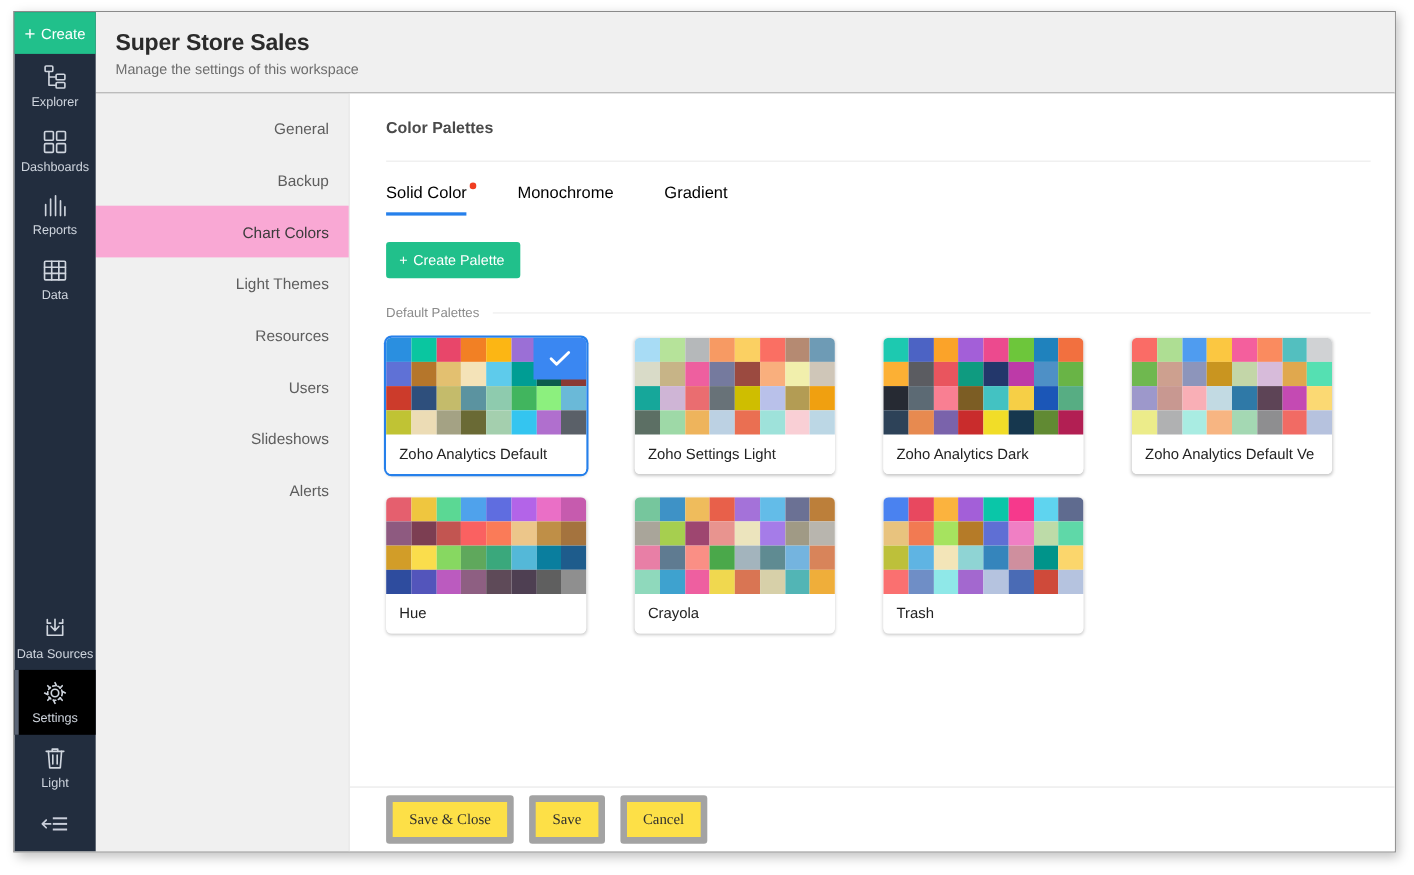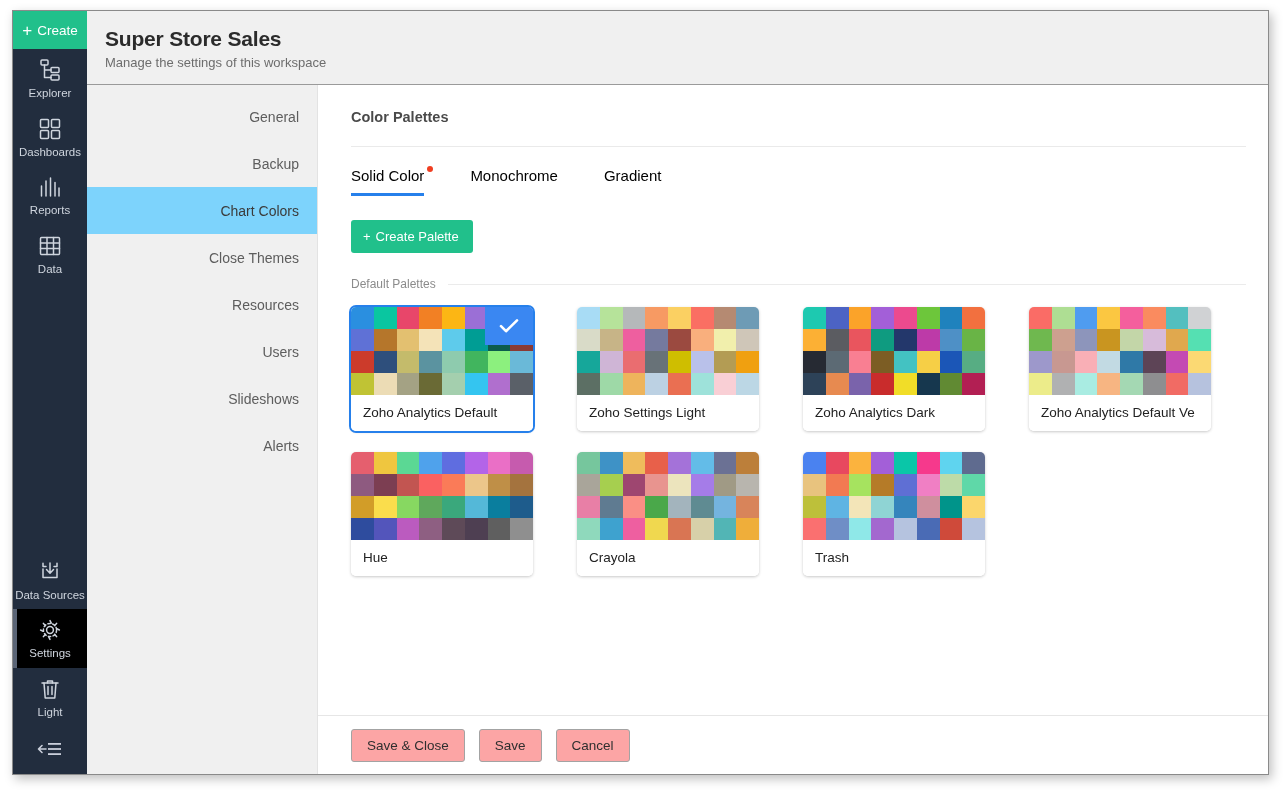--- a/index.html
+++ b/index.html
@@ -121,21 +121,21 @@
     height: 47px;
     display: flex;
     align-items: center;
     justify-content: flex-end;
     padding-right: 18px;
     font-size: 14px;
     color: #5d5d5d;
     cursor: pointer;
   }
   .nav-item.active {
-    background: #7dd3fc;
+    background: #f9a8d4;
     color: #3b3b3b;
     padding-left: 32px;
   }
 
   
   #content {
     flex: 1 1 auto;
     background: #ffffff;
     display: flex;
     flex-direction: column;
@@ -261,26 +261,26 @@
     flex: 0 0 59px;
     border-top: 1px solid #e6e6e6;
     display: flex;
     align-items: center;
     gap: 14px;
     padding-left: 33px;
   }
   .footer-btn {
     font-size: 13.5px;
     color: #2f2f2f;
-    background: #fca5a5;
-    border: 1px solid #a3a3a3;
+    background: #fde047;
+    border: 6px solid #a3a3a3;
     border-radius: 3px;
     padding: 8px 15px;
     cursor: pointer;
-    font-family: Liberation Sans, sans-serif;
+    font-family: Liberation Serif, serif;
   }
 </style>
 </head>
 <body>
 
 <div id="app-window">
 
   <nav id="left-rail">
     <div class="create-btn">
       <span class="plus">+</span>
@@ -367,21 +367,21 @@
       <h1>Super Store Sales</h1>
       <div class="subtitle">Manage the settings of this workspace</div>
     </header>
 
     <div id="body-split">
 
       <nav id="settings-nav">
           <div class="nav-item">General</div>
           <div class="nav-item">Backup</div>
           <div class="nav-item active">Chart Colors</div>
-          <div class="nav-item">Close Themes</div>
+          <div class="nav-item">Light Themes</div>
           <div class="nav-item">Resources</div>
           <div class="nav-item">Users</div>
           <div class="nav-item">Slideshows</div>
           <div class="nav-item">Alerts</div>
         </nav>
 
       <section id="content">
         <div id="content-scroll">
 
           <div class="content-title">Color Palettes</div>

